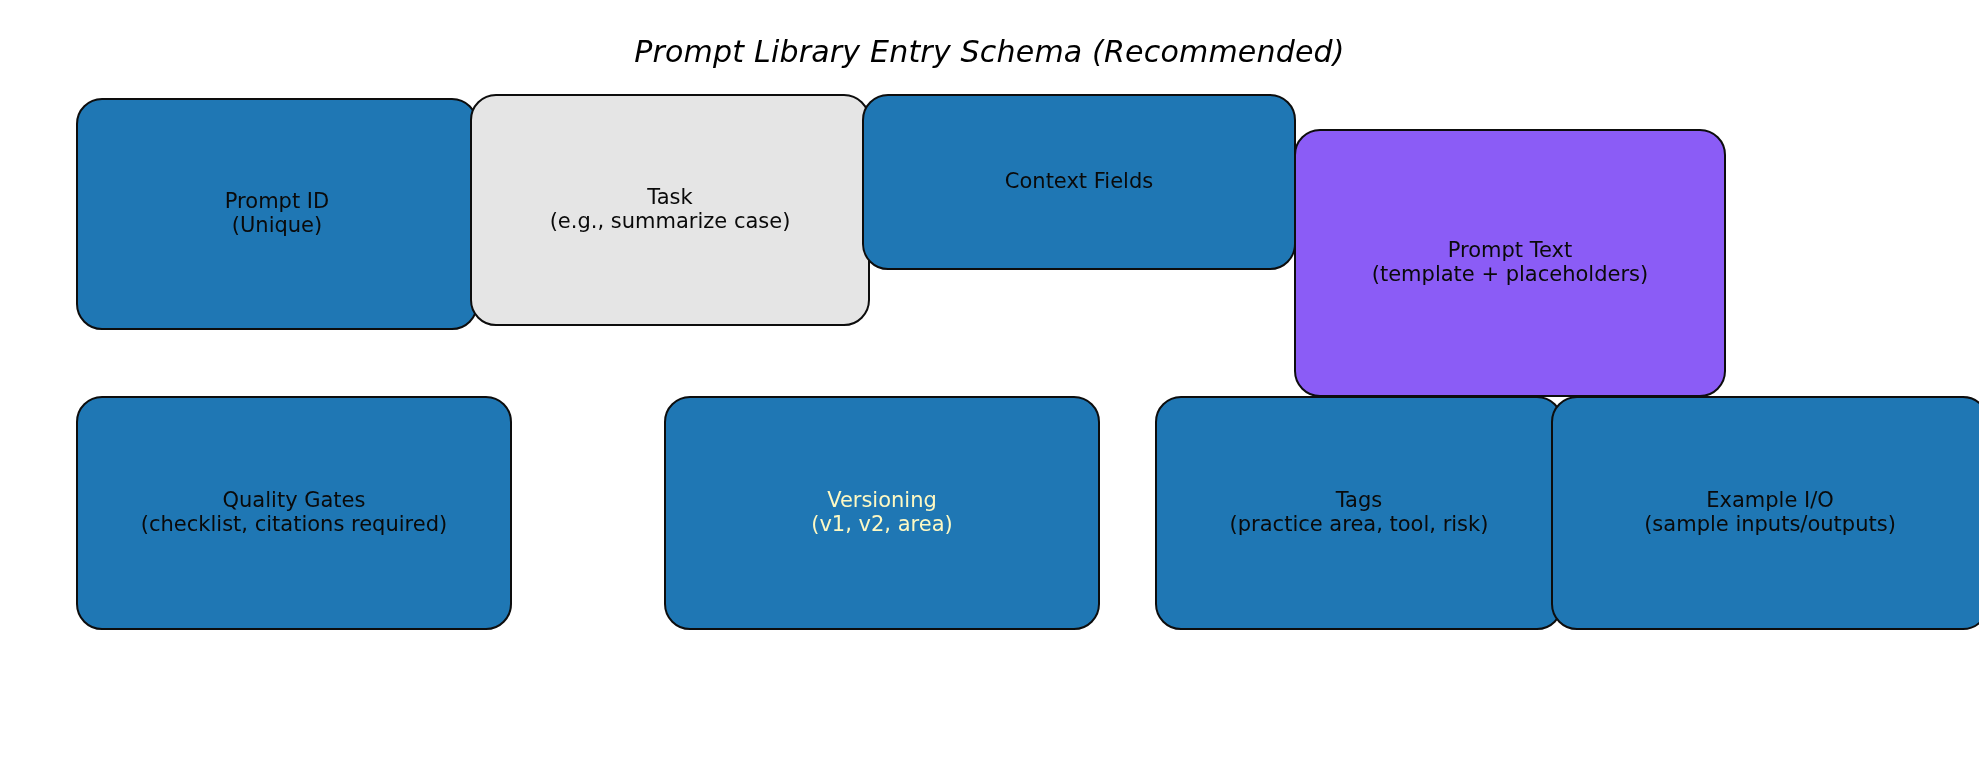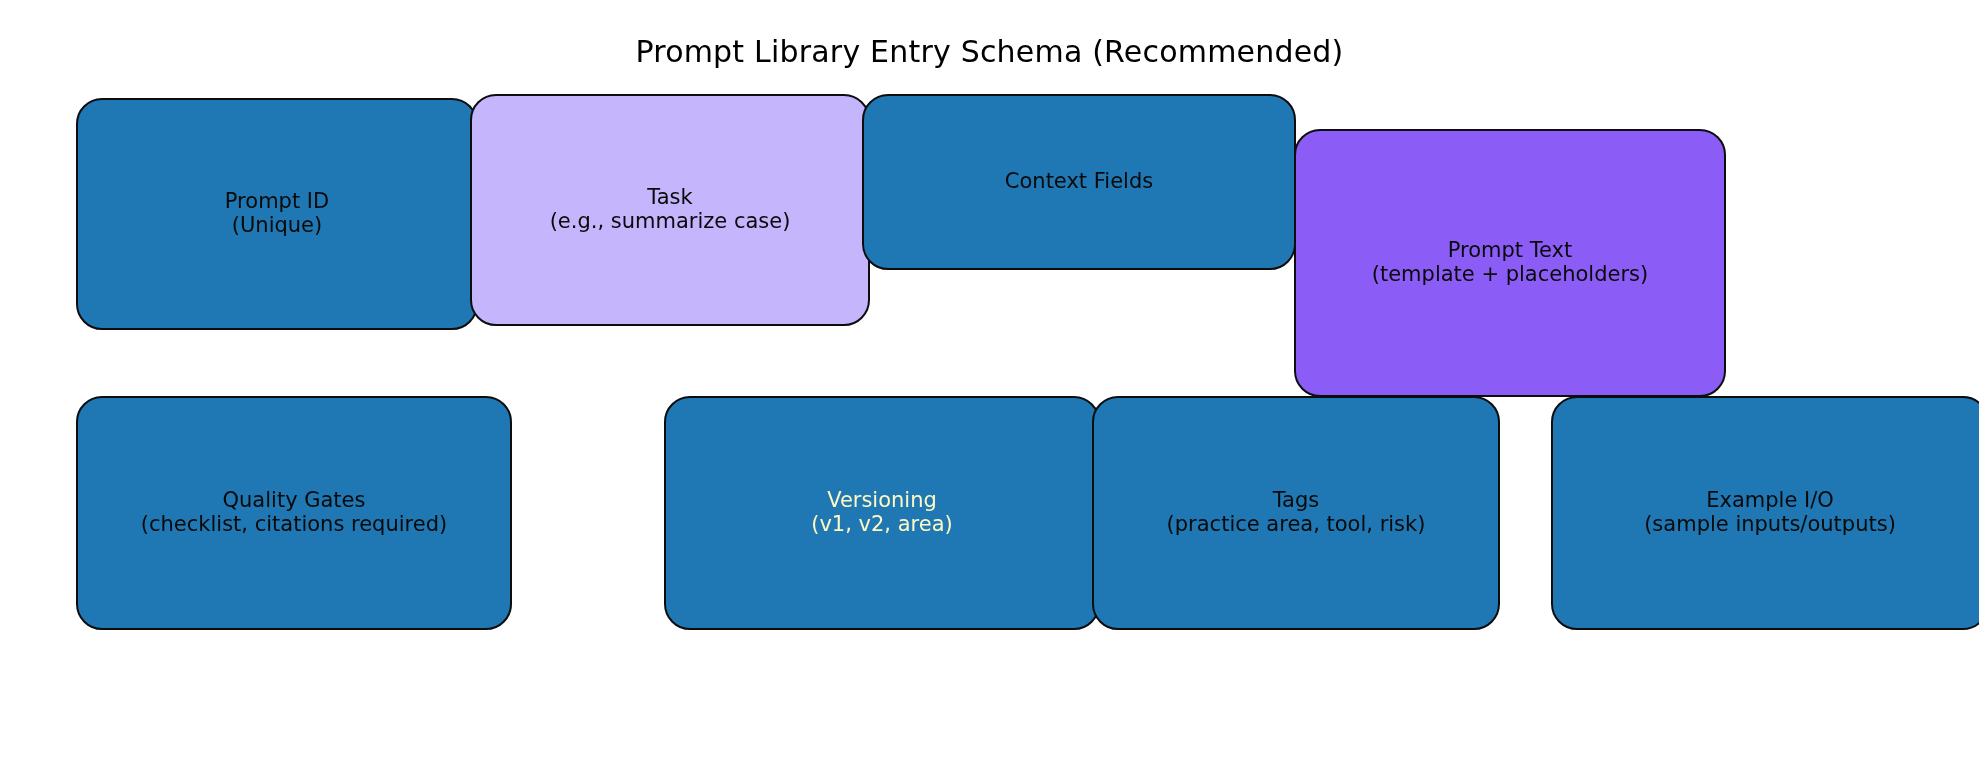--- a/index.html
+++ b/index.html
@@ -24,20 +24,21 @@
     position: absolute;
     left: 0;
     top: 34px;
     width: 1979px;
     text-align: center;
     font-size: 30px;
     font-weight: 400;
     color: #000000;
     letter-spacing: 0.2px;
     white-space: nowrap;
+    font-style: italic;
   }
   .node {
     position: absolute;
     box-sizing: border-box;
     background: #1f77b4;
     border: 2.5px solid #0d0d0d;
     border-radius: 26px;
     display: flex;
     align-items: center;
     justify-content: center;
@@ -59,21 +60,21 @@
 
 <div id="canvas">
   <div class="diagram-title">Prompt Library Entry Schema (Recommended)</div>
   <div id="nodes-layer">
       <div class="node" style="left: 76px; top: 98px; width: 402px; height: 232px; background: rgb(31, 119, 180); border-color: rgb(13, 13, 13); color: rgb(10, 10, 10);">
         <span class="label-stack">
           <span class="line1">Prompt ID</span>
           <span class="line2">(Unique)</span>
         </span>
       </div>
-      <div class="node" style="left: 470px; top: 94px; width: 400px; height: 232px; background: #c4b5fd; border-color: rgb(13, 13, 13); color: rgb(10, 10, 10);">
+      <div class="node" style="left: 470px; top: 94px; width: 400px; height: 232px; background: #e5e5e5; border-color: rgb(13, 13, 13); color: rgb(10, 10, 10);">
         <span class="label-stack">
           <span class="line1">Task</span>
           <span class="line2">(e.g., summarize case)</span>
         </span>
       </div>
       <div class="node" style="left: 862px; top: 94px; width: 434px; height: 176px; background: rgb(31, 119, 180); border-color: rgb(13, 13, 13); color: rgb(10, 10, 10);">
         <span class="label-stack">
           <span class="line1">Context Fields</span>
         </span>
       </div>
@@ -88,21 +89,21 @@
           <span class="line1">Quality Gates</span>
           <span class="line2">(checklist, citations required)</span>
         </span>
       </div>
       <div class="node" style="left: 664px; top: 396px; width: 436px; height: 234px; background: rgb(31, 119, 180); border-color: rgb(13, 13, 13); color: #fef9c3;">
         <span class="label-stack">
           <span class="line1">Versioning</span>
           <span class="line2">(v1, v2, area)</span>
         </span>
       </div>
-      <div class="node" style="left: 1092px; top: 396px; width: 408px; height: 234px; background: rgb(31, 119, 180); border-color: rgb(13, 13, 13); color: rgb(10, 10, 10);">
+      <div class="node" style="left: 1155px; top: 396px; width: 408px; height: 234px; background: rgb(31, 119, 180); border-color: rgb(13, 13, 13); color: rgb(10, 10, 10);">
         <span class="label-stack">
           <span class="line1">Tags</span>
           <span class="line2">(practice area, tool, risk)</span>
         </span>
       </div>
       <div class="node" style="left: 1551px; top: 396px; width: 438px; height: 234px; background: rgb(31, 119, 180); border-color: rgb(13, 13, 13); color: rgb(10, 10, 10);">
         <span class="label-stack">
           <span class="line1">Example I/O</span>
           <span class="line2">(sample inputs/outputs)</span>
         </span>

